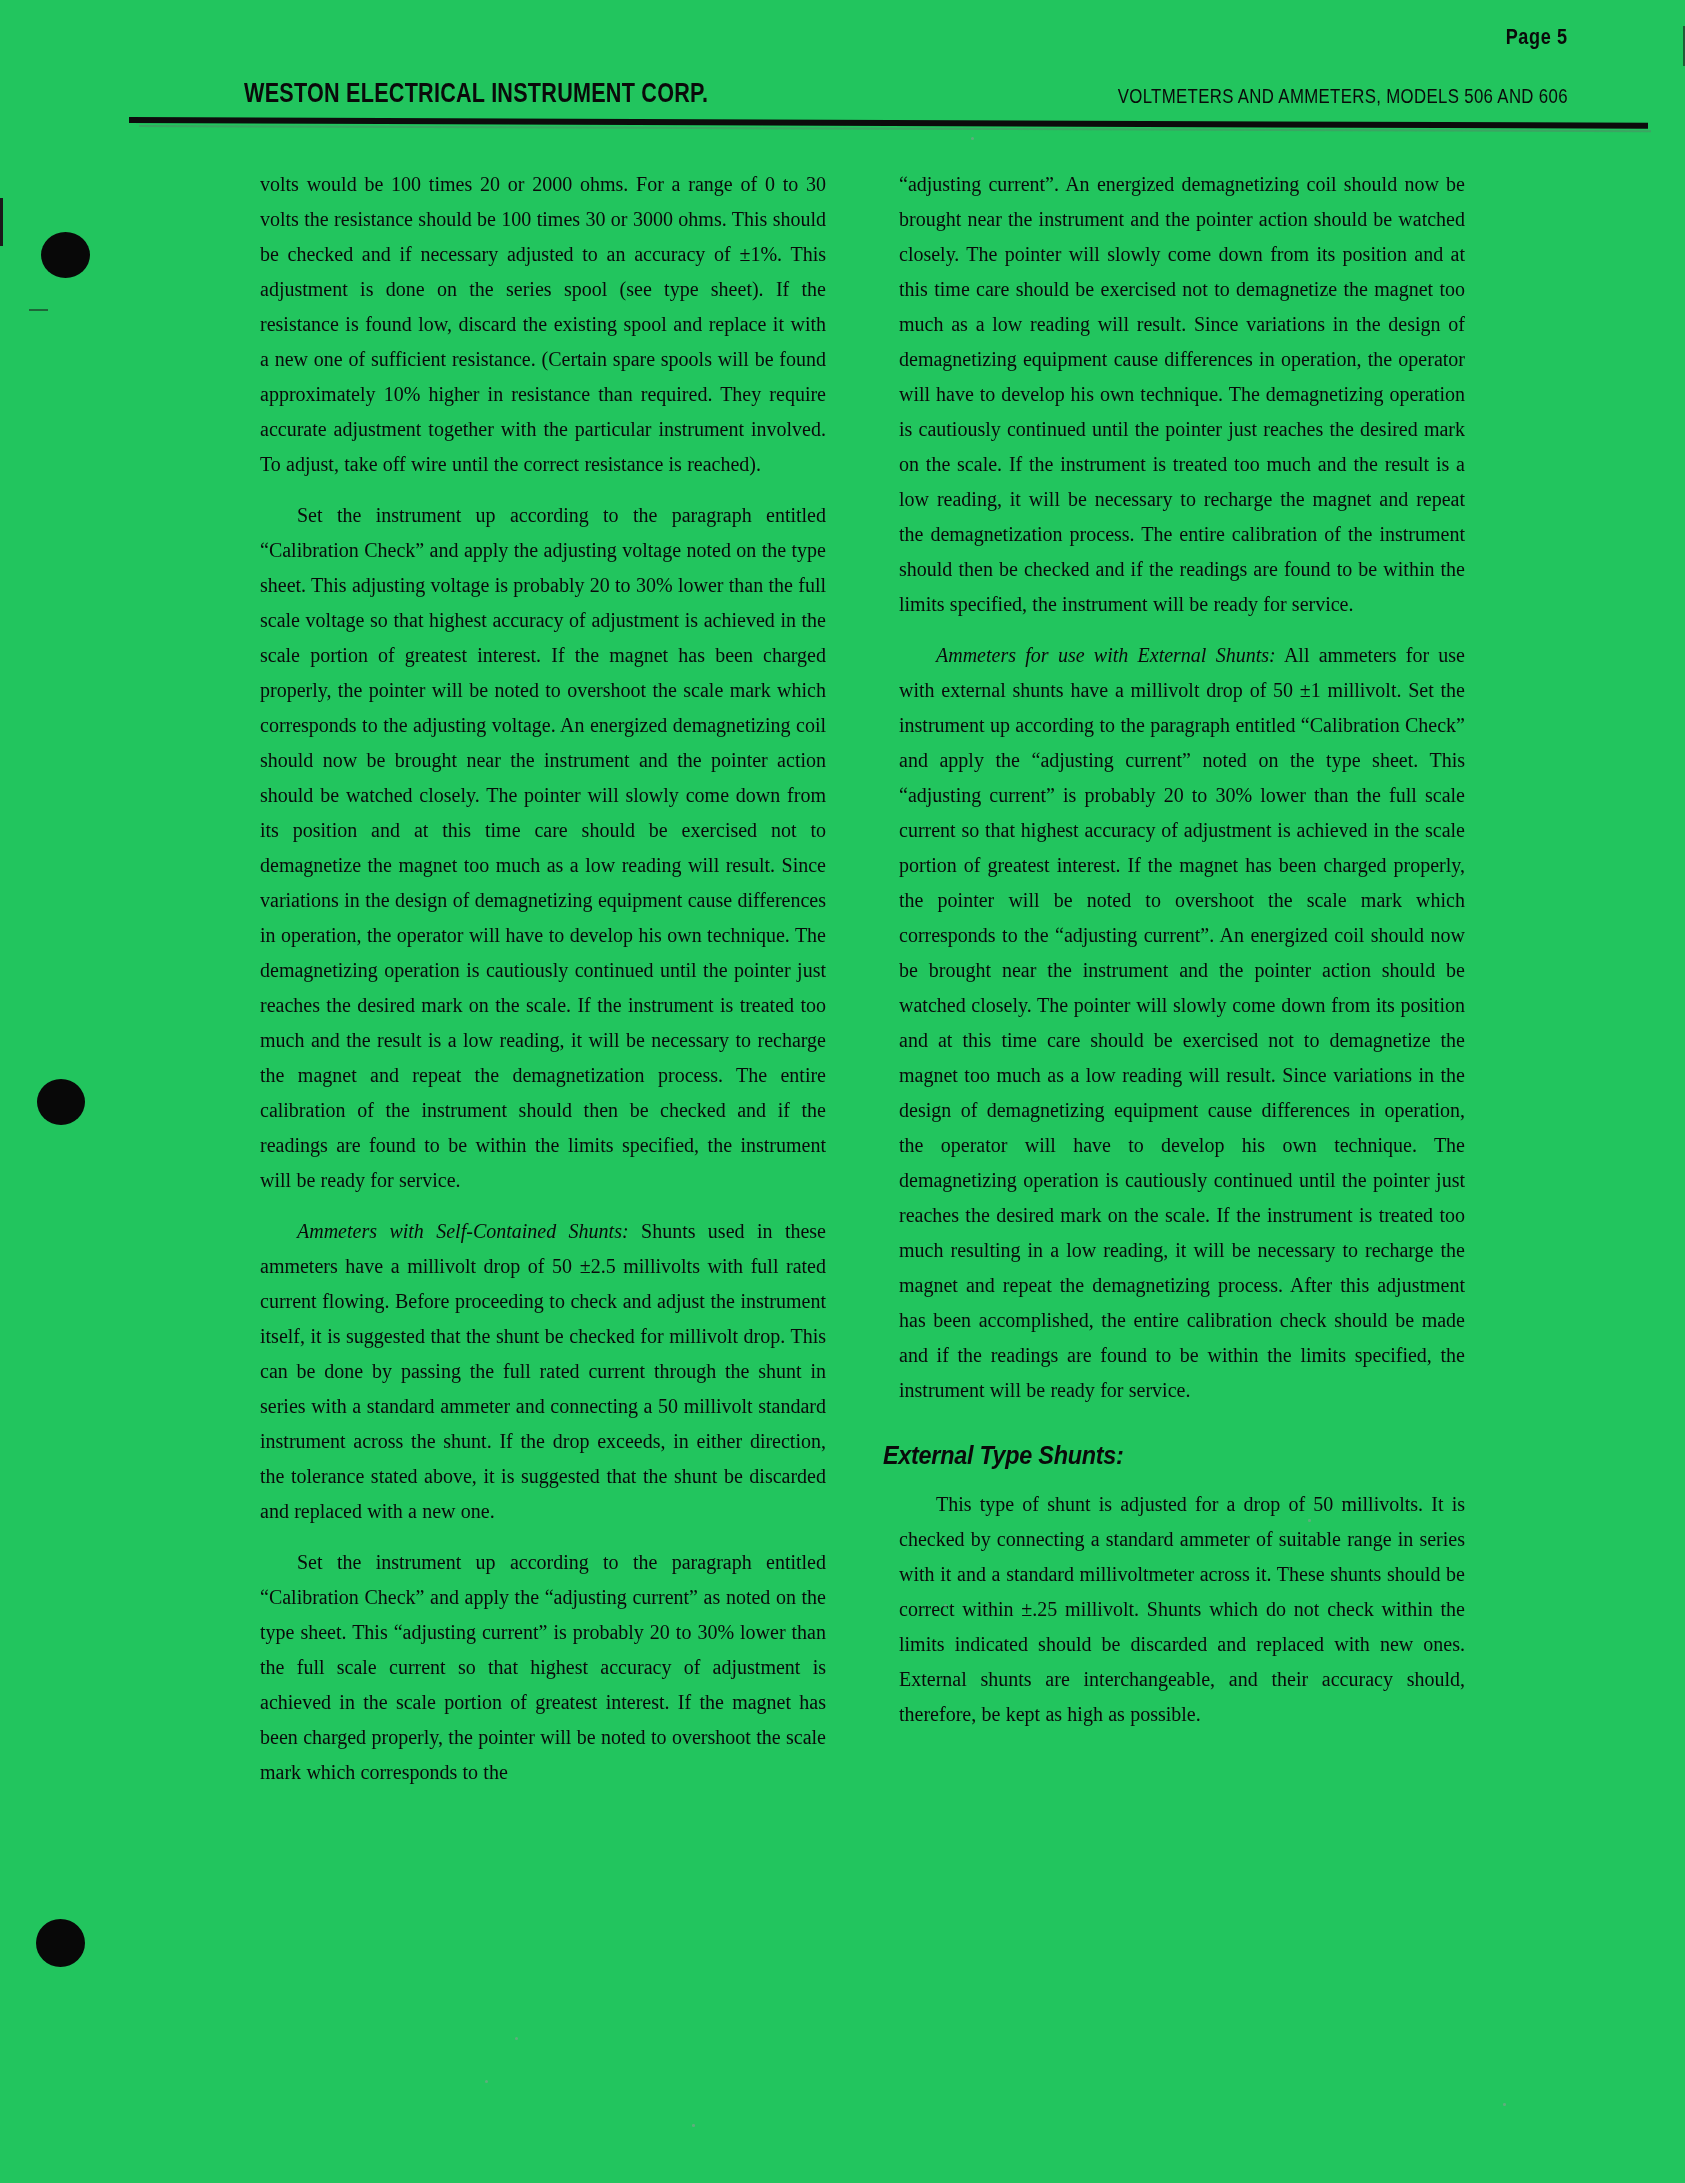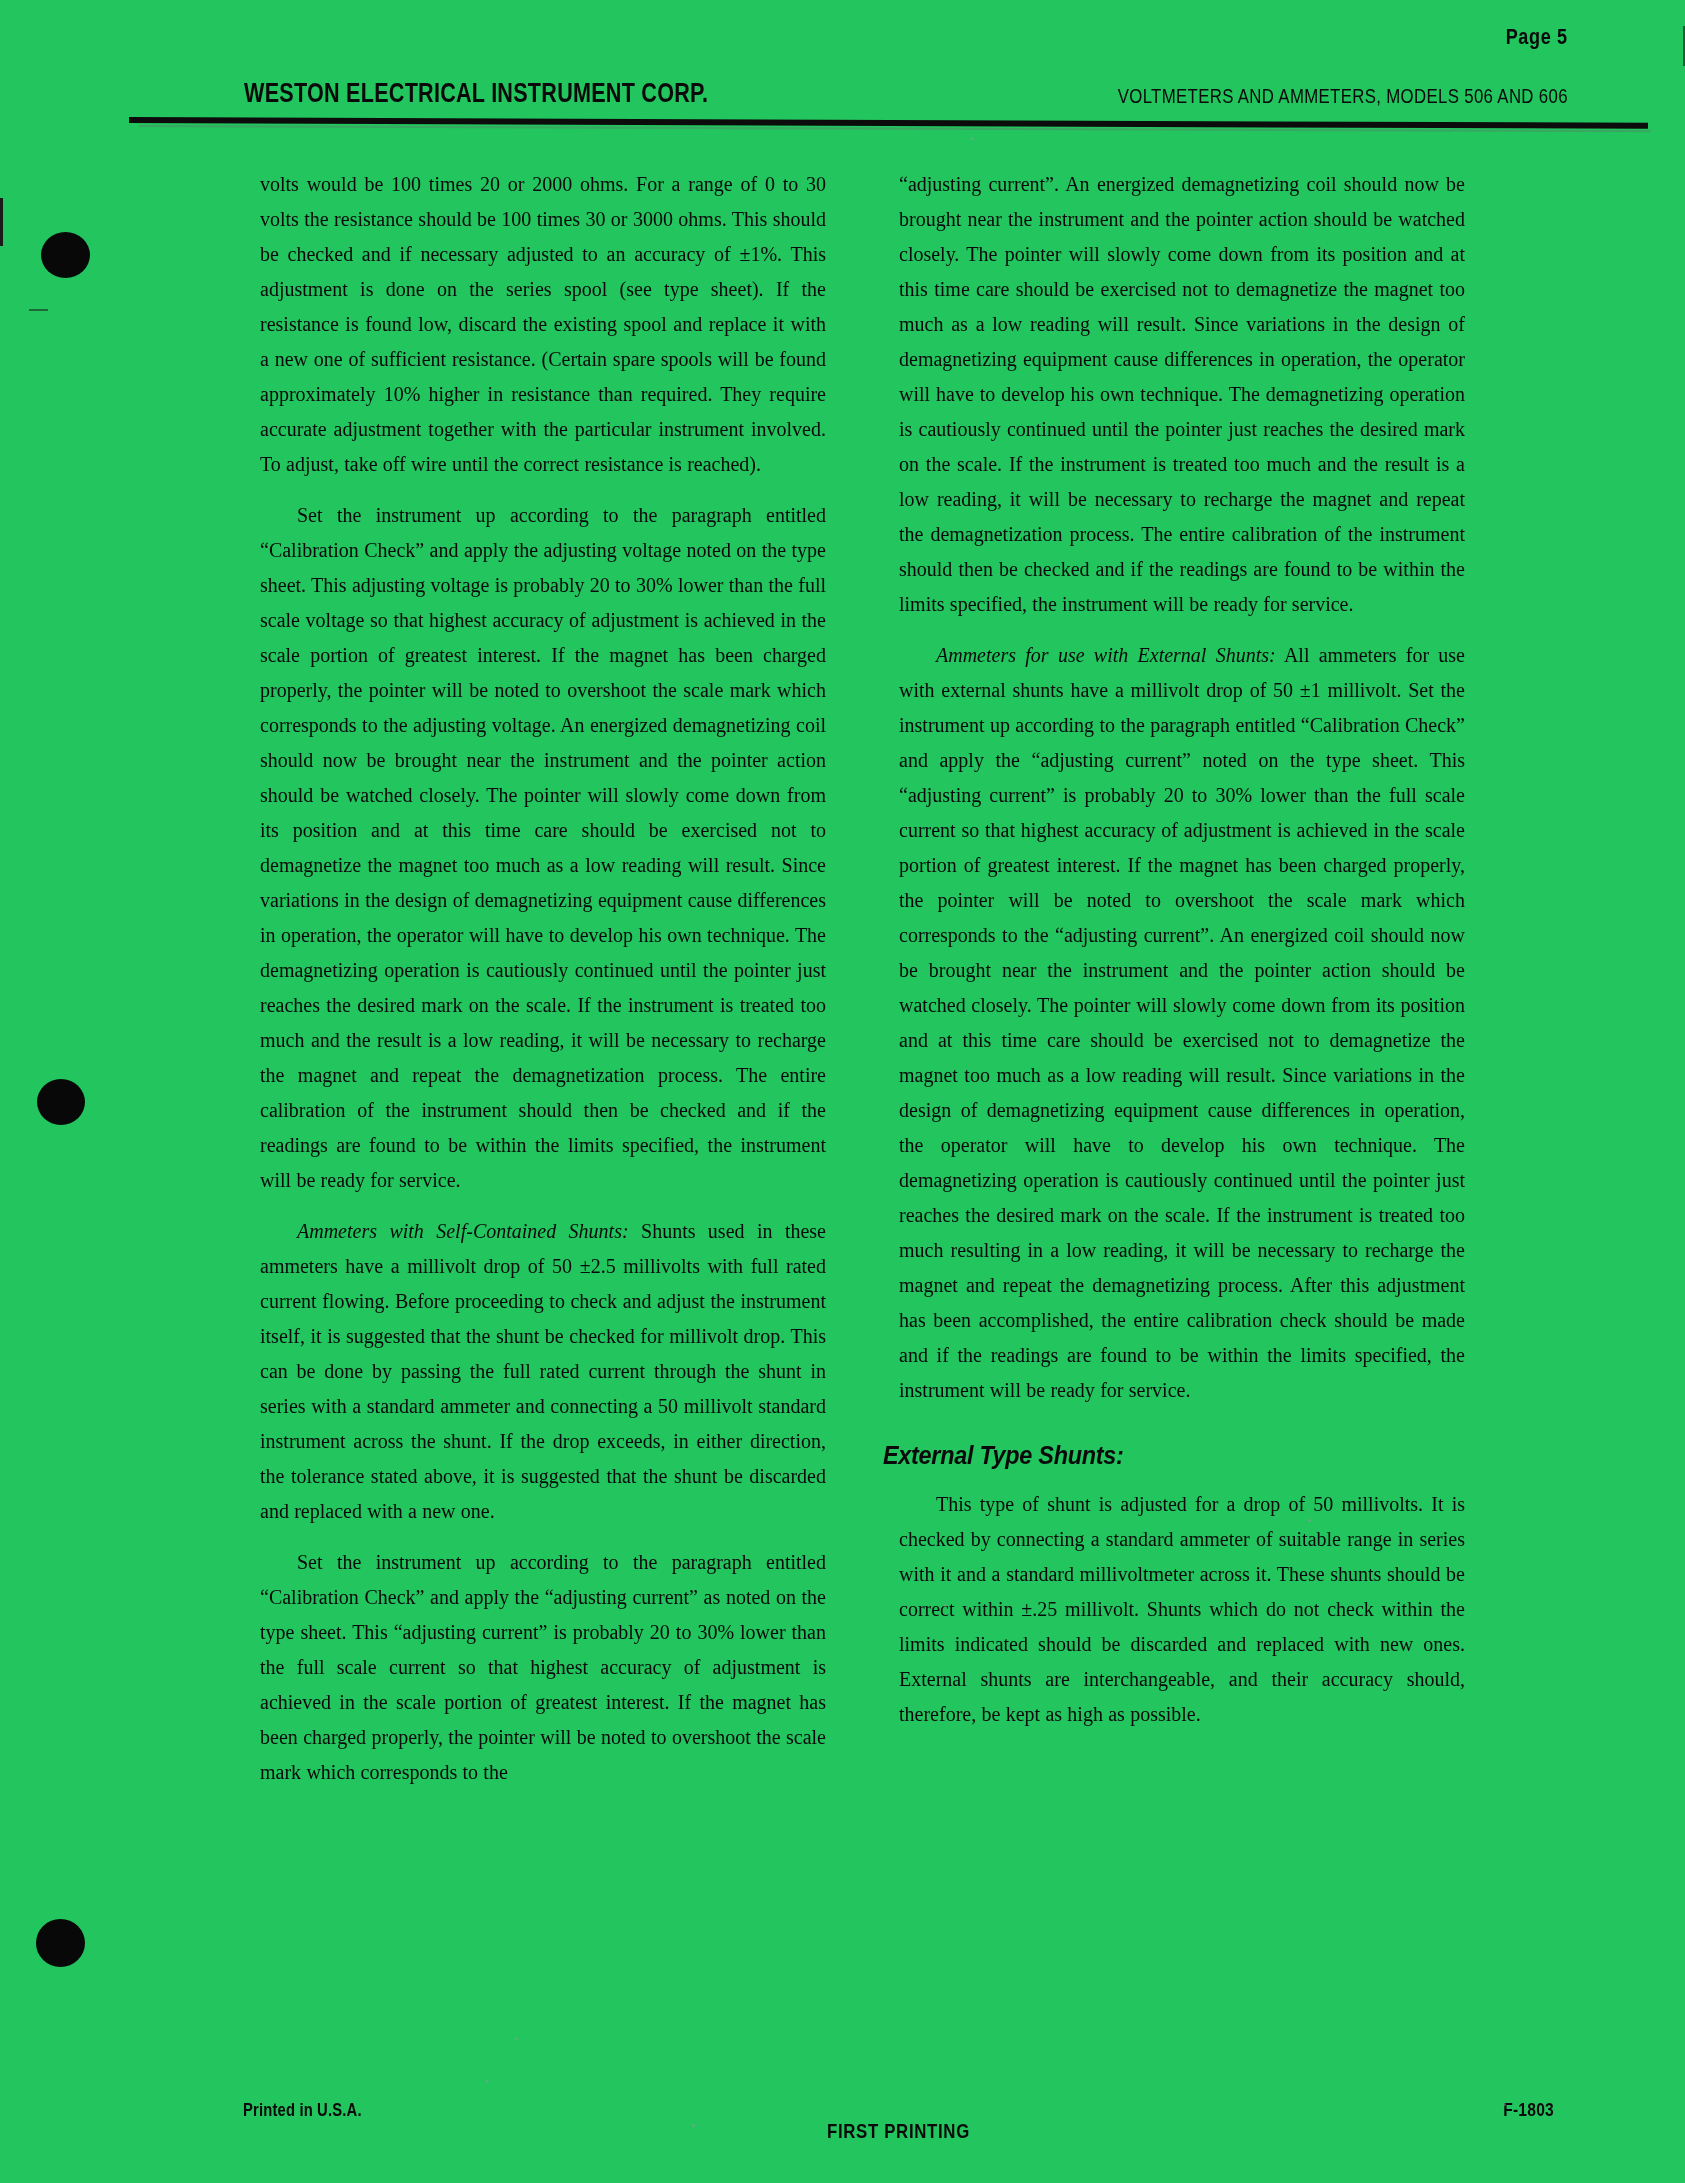--- a/index.html
+++ b/index.html
@@ -217,25 +217,20 @@
 
     <div class="column">
       <p>“adjusting current”. An energized demagnetizing coil should now be brought near the instrument and the pointer action should be watched closely. The pointer will slowly come down from its position and at this time care should be exercised not to demagnetize the magnet too much as a low reading will result. Since variations in the design of demagnetizing equipment cause differences in operation, the operator will have to develop his own technique. The demagnetizing operation is cautiously continued until the pointer just reaches the desired mark on the scale. If the instrument is treated too much and the result is a low reading, it will be necessary to recharge the magnet and repeat the demagnetization process. The entire calibration of the instrument should then be checked and if the readings are found to be within the limits specified, the instrument will be ready for service.</p>
       <p class="indent"><span class="run-in-head">Ammeters for use with External Shunts:</span><span> All ammeters for use with external shunts have a millivolt drop of 50 ±1 millivolt. Set the instrument up according to the paragraph entitled “Calibration Check” and apply the “adjusting current” noted on the type sheet. This “adjusting current” is probably 20 to 30% lower than the full scale current so that highest accuracy of adjustment is achieved in the scale portion of greatest interest. If the magnet has been charged properly, the pointer will be noted to overshoot the scale mark which corresponds to the “adjusting current”. An energized coil should now be brought near the instrument and the pointer action should be watched closely. The pointer will slowly come down from its position and at this time care should be exercised not to demagnetize the magnet too much as a low reading will result. Since variations in the design of demagnetizing equipment cause differences in operation, the operator will have to develop his own technique. The demagnetizing operation is cautiously continued until the pointer just reaches the desired mark on the scale. If the instrument is treated too much resulting in a low reading, it will be necessary to recharge the magnet and repeat the demagnetizing process. After this adjustment has been accomplished, the entire calibration check should be made and if the readings are found to be within the limits specified, the instrument will be ready for service.</span></p>
       <div class="section-head">External Type Shunts:</div>
       <p class="indent">This type of shunt is adjusted for a drop of 50 millivolts. It is checked by connecting a standard ammeter of suitable range in series with it and a standard millivoltmeter across it. These shunts should be correct within ±.25 millivolt. Shunts which do not check within the limits indicated should be discarded and replaced with new ones. External shunts are interchangeable, and their accuracy should, therefore, be kept as high as possible.</p>
     </div>
 
   </div>
 
-  <div id="footer">
-    <div id="printed-in">Printed in U.S.A.</div>
-    <div id="first-printing">FIRST PRINTING</div>
-    <div id="form-number">F-1803</div>
-  </div>
 
   <div class="speck" style="left:971px;top:137px;width:3.3px;height:3.3px;"></div>
   <div class="speck" style="left:944px;top:1604px;width:3.3px;height:3.3px;"></div>
   <div class="speck" style="left:1308px;top:1519px;width:2.6px;height:2.6px;"></div>
   <div class="speck" style="left:485px;top:2080px;width:3.3px;height:3.3px;"></div>
   <div class="speck" style="left:692px;top:2124px;width:2.6px;height:2.6px;"></div>
   <div class="speck" style="left:1503px;top:2103px;width:2.6px;height:2.6px;"></div>
   <div class="speck" style="left:515px;top:2037px;width:3.3px;height:3.3px;"></div>
 
 </div>

